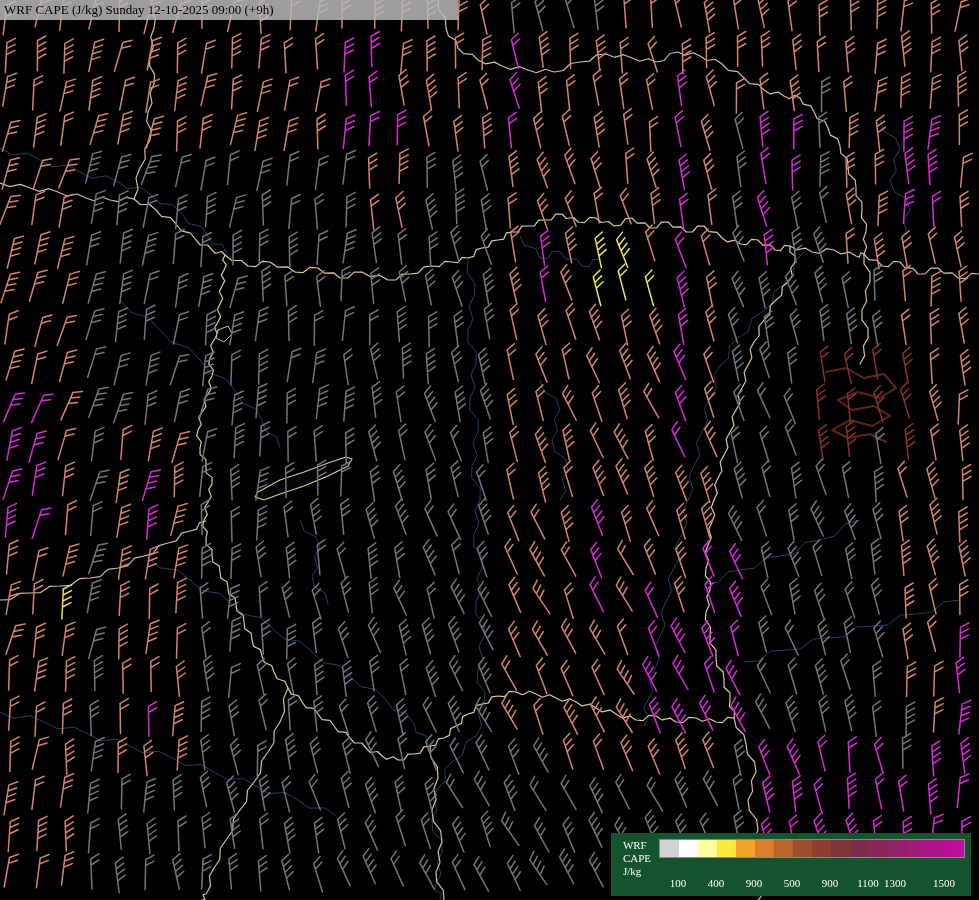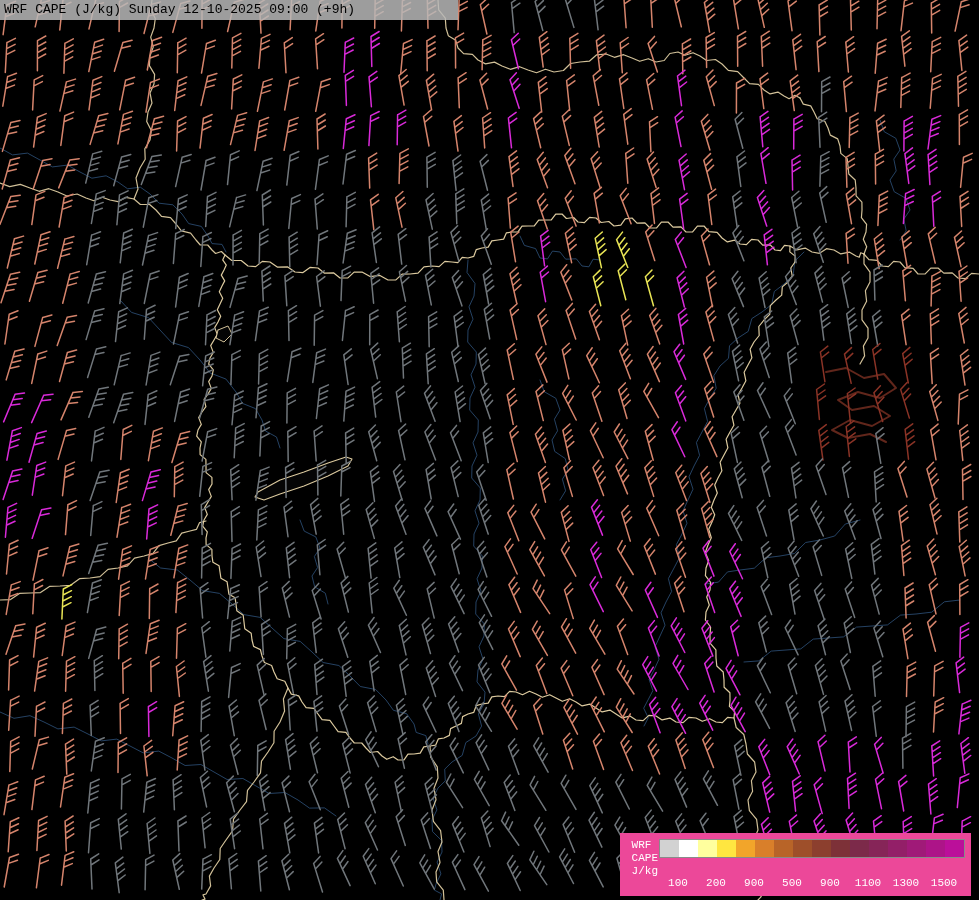--- a/index.html
+++ b/index.html
@@ -1,30 +1,30 @@
 <!DOCTYPE html>
 <html><head>
 <meta charset="utf-8">
 <style>
   html,body{margin:0;padding:0;background:#111;}
   .stage{
     position:relative;width:979px;height:900px;overflow:hidden;
-    background:#000;font-family:Liberation Mono, monospace;
+    background:#000;font-family:Liberation Serif, serif;
   }
   .stage svg{position:absolute;left:0;top:0;display:block;}
   .titlebar{position:absolute;left:0;top:0;z-index:5;}
   .titleline{
     box-sizing:border-box;width:458px;
     background:rgba(185,185,185,0.85);color:#000;
     font-size:13px;line-height:20px;padding:0 6px 0 4px;
     white-space:nowrap;overflow:hidden;
   }
   .legend{
     position:absolute;right:8px;bottom:4px;z-index:5;
-    background:#ec4899;display:flex;align-items:flex-start;gap:1px;
+    background:#14532d;display:flex;align-items:flex-start;gap:8px;
     padding:6px 6px 3px 12px;
   }
   .legend-text{color:#fff;font-size:11px;line-height:13px;}
   .legend-scale{display:flex;flex-direction:column;}
   .legend-swatches{display:flex;height:17px;border:1px solid #8a8a8a;width:304px;}
   .legend-swatches .swatch{width:19px;height:100%;}
   .legend-ticks{position:relative;height:16px;width:306px;margin-top:19px;}
   .legend-ticks span{
     position:absolute;top:0;transform:translateX(-50%);
     color:#fff;font-size:11px;
@@ -903,24 +903,24 @@
           <div class="swatch" style="background: rgb(125, 49, 56);"></div>
           <div class="swatch" style="background: rgb(124, 42, 74);"></div>
           <div class="swatch" style="background: rgb(134, 37, 88);"></div>
           <div class="swatch" style="background: rgb(147, 31, 104);"></div>
           <div class="swatch" style="background: rgb(160, 26, 120);"></div>
           <div class="swatch" style="background: rgb(173, 20, 136);"></div>
           <div class="swatch" style="background: rgb(187, 15, 154);"></div>
         </div>
       <div class="legend-ticks">
           <span style="left: 19px;">100</span>
-          <span style="left: 57px;">200</span>
+          <span style="left: 57px;">400</span>
           <span style="left: 95px;">900</span>
           <span style="left: 133px;">500</span>
           <span style="left: 171px; text-align: center;">900</span>
           <span style="left: 209px;">1100</span>
-          <span style="left: 247px;">1300</span>
+          <span style="left: 236px;">1300</span>
           <span style="left: 285px;">1500</span>
         </div>
     </div>
   </div>
 
 </div>
 
 </body></html>

